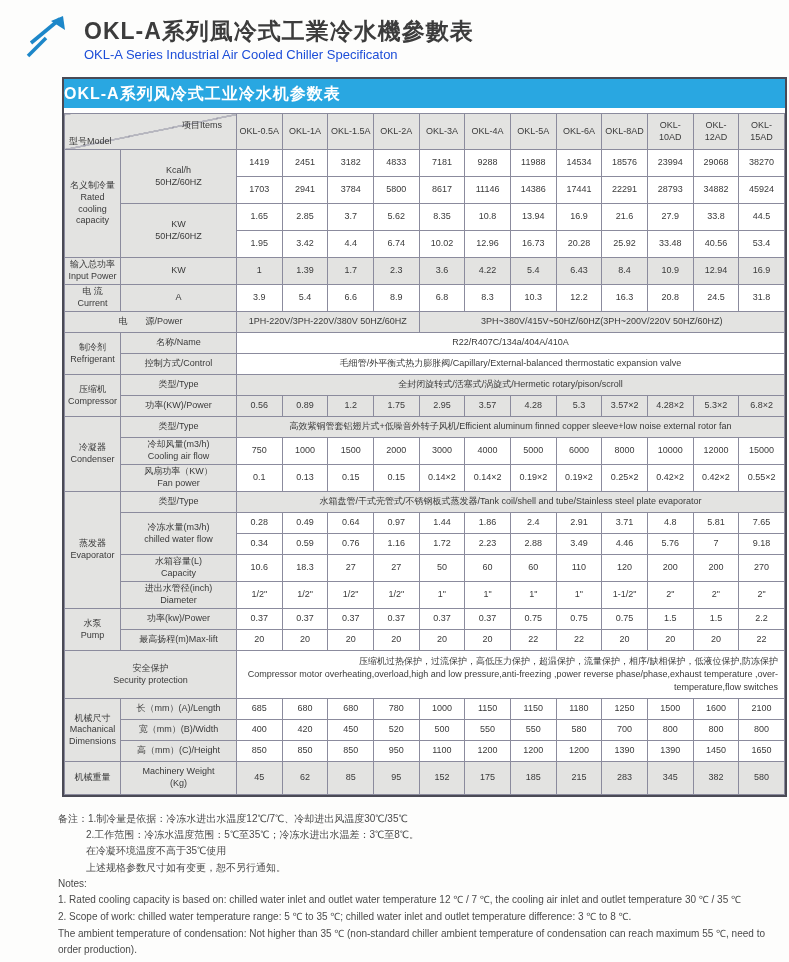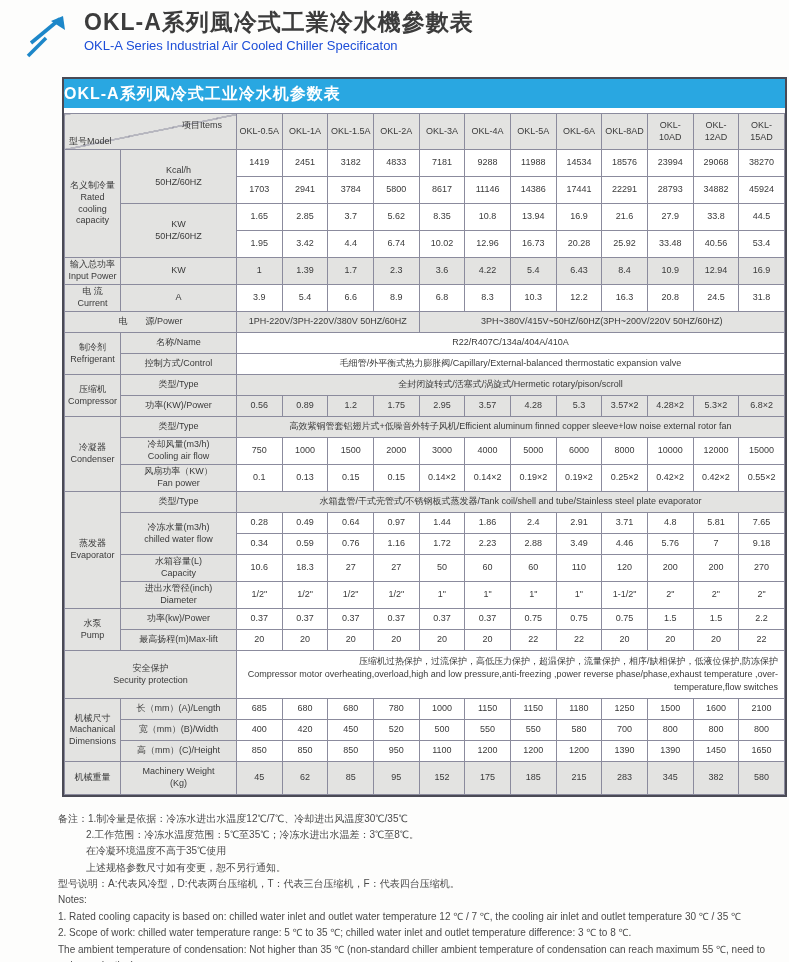--- a/index.html
+++ b/index.html
@@ -9,21 +9,21 @@
     --outer:#4a4a55;
     --arrow-blue:#1d87c9;
     --ink:#333;
   }
   *{box-sizing:border-box}
   html,body{margin:0;padding:0}
   body{width:789px;background:#fff;font-family:"Liberation Sans",sans-serif;color:var(--ink)}
   .page{position:relative;width:789px;height:962px;background:#fdfdfc;overflow:hidden}
 
   
-  .header{display:flex;align-items:flex-start;padding:8px 0 0 24px}
+  .header{display:flex;align-items:flex-end;padding:8px 0 0 24px}
   .logo{width:52px;height:52px;flex:0 0 52px;margin-top:2px}
   .titles{margin-left:8px}
   .title-zh{font-size:23px;font-weight:bold;color:#3c3c3c;letter-spacing:1px;line-height:1.25}
   .title-en{font-size:13px;color:#1d4ed8;margin-top:1px}
 
   
   .table-wrap{margin:15px 0 0 62px;width:725px;border:2px solid var(--outer);background:#fff}
   .caption{background:var(--header-blue);color:#fff;text-align:left;font-size:16px;font-weight:bold;
            height:29px;line-height:29px;margin-bottom:5px;letter-spacing:1px}
   table{width:100%;border-collapse:collapse;table-layout:fixed;font-size:9px}
@@ -458,21 +458,20 @@
         </tbody>
     </table>
   </div>
 
   <div class="notes">
     <div class="notes-zh">
         <div class="">备注：1.制冷量是依据：冷冻水进出水温度12℃/7℃、冷却进出风温度30℃/35℃</div>
         <div class="ind1">2.工作范围：冷冻水温度范围：5℃至35℃；冷冻水进出水温差：3℃至8℃。</div>
         <div class="ind1">在冷凝环境温度不高于35℃使用</div>
         <div class="ind1">上述规格参数尺寸如有变更，恕不另行通知。</div>
-        <div class="">型号说明：A:代表风冷型，D:代表两台压缩机，T：代表三台压缩机，F：代表四台压缩机。</div>
       </div>
     <div class="notes-en">
         <div class="">Notes:</div>
         <div class="">1. Rated cooling capacity is based on: chilled water inlet and outlet water temperature 12 ℃ / 7 ℃, the cooling air inlet and outlet temperature 30 ℃ / 35 ℃</div>
         <div class="">2. Scope of work: chilled water temperature range: 5 ℃ to 35 ℃; chilled water inlet and outlet temperature difference: 3 ℃ to 8 ℃.</div>
         <div class="">The ambient temperature of condensation: Not higher than 35 ℃ (non-standard chiller ambient temperature of condensation can reach maximum 55 ℃, need to order production).</div>
       </div>
   </div>
 
 </div>

